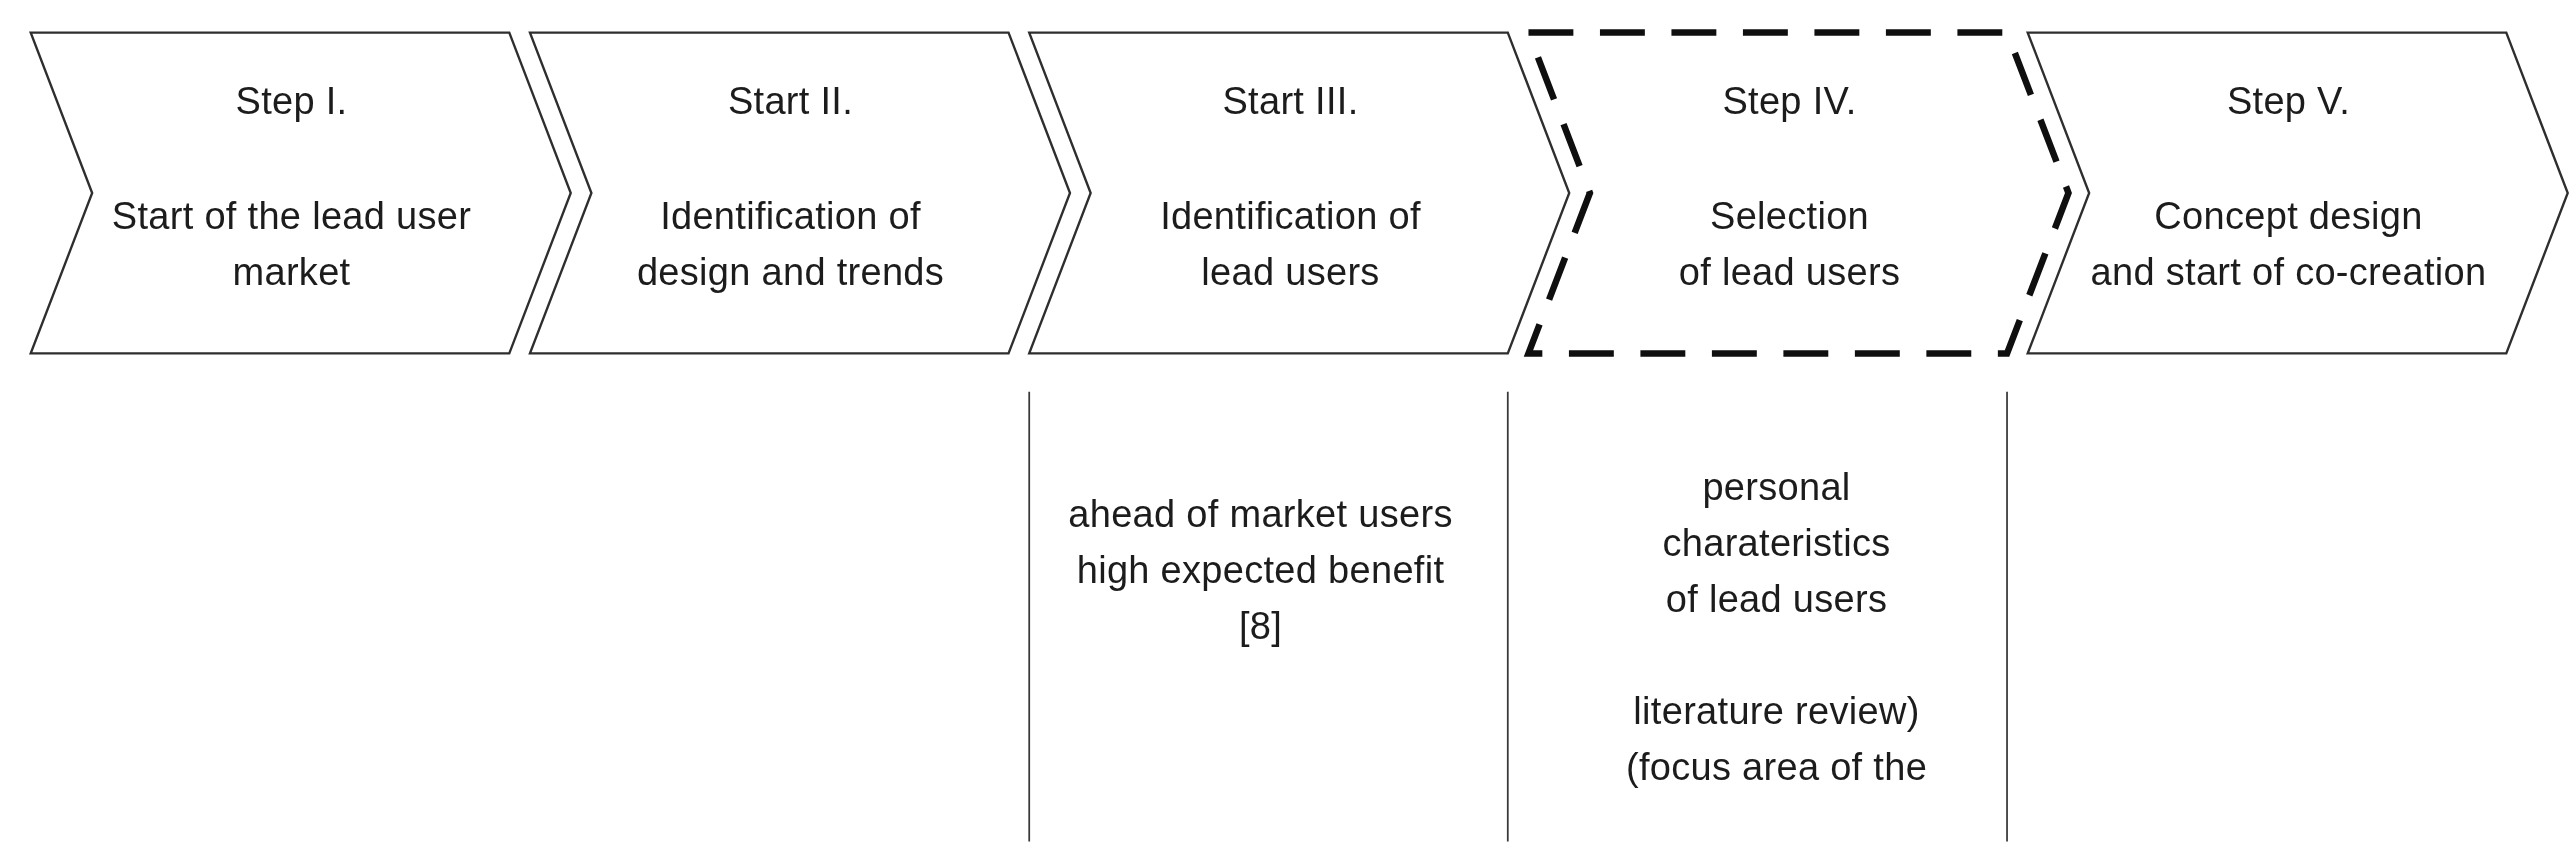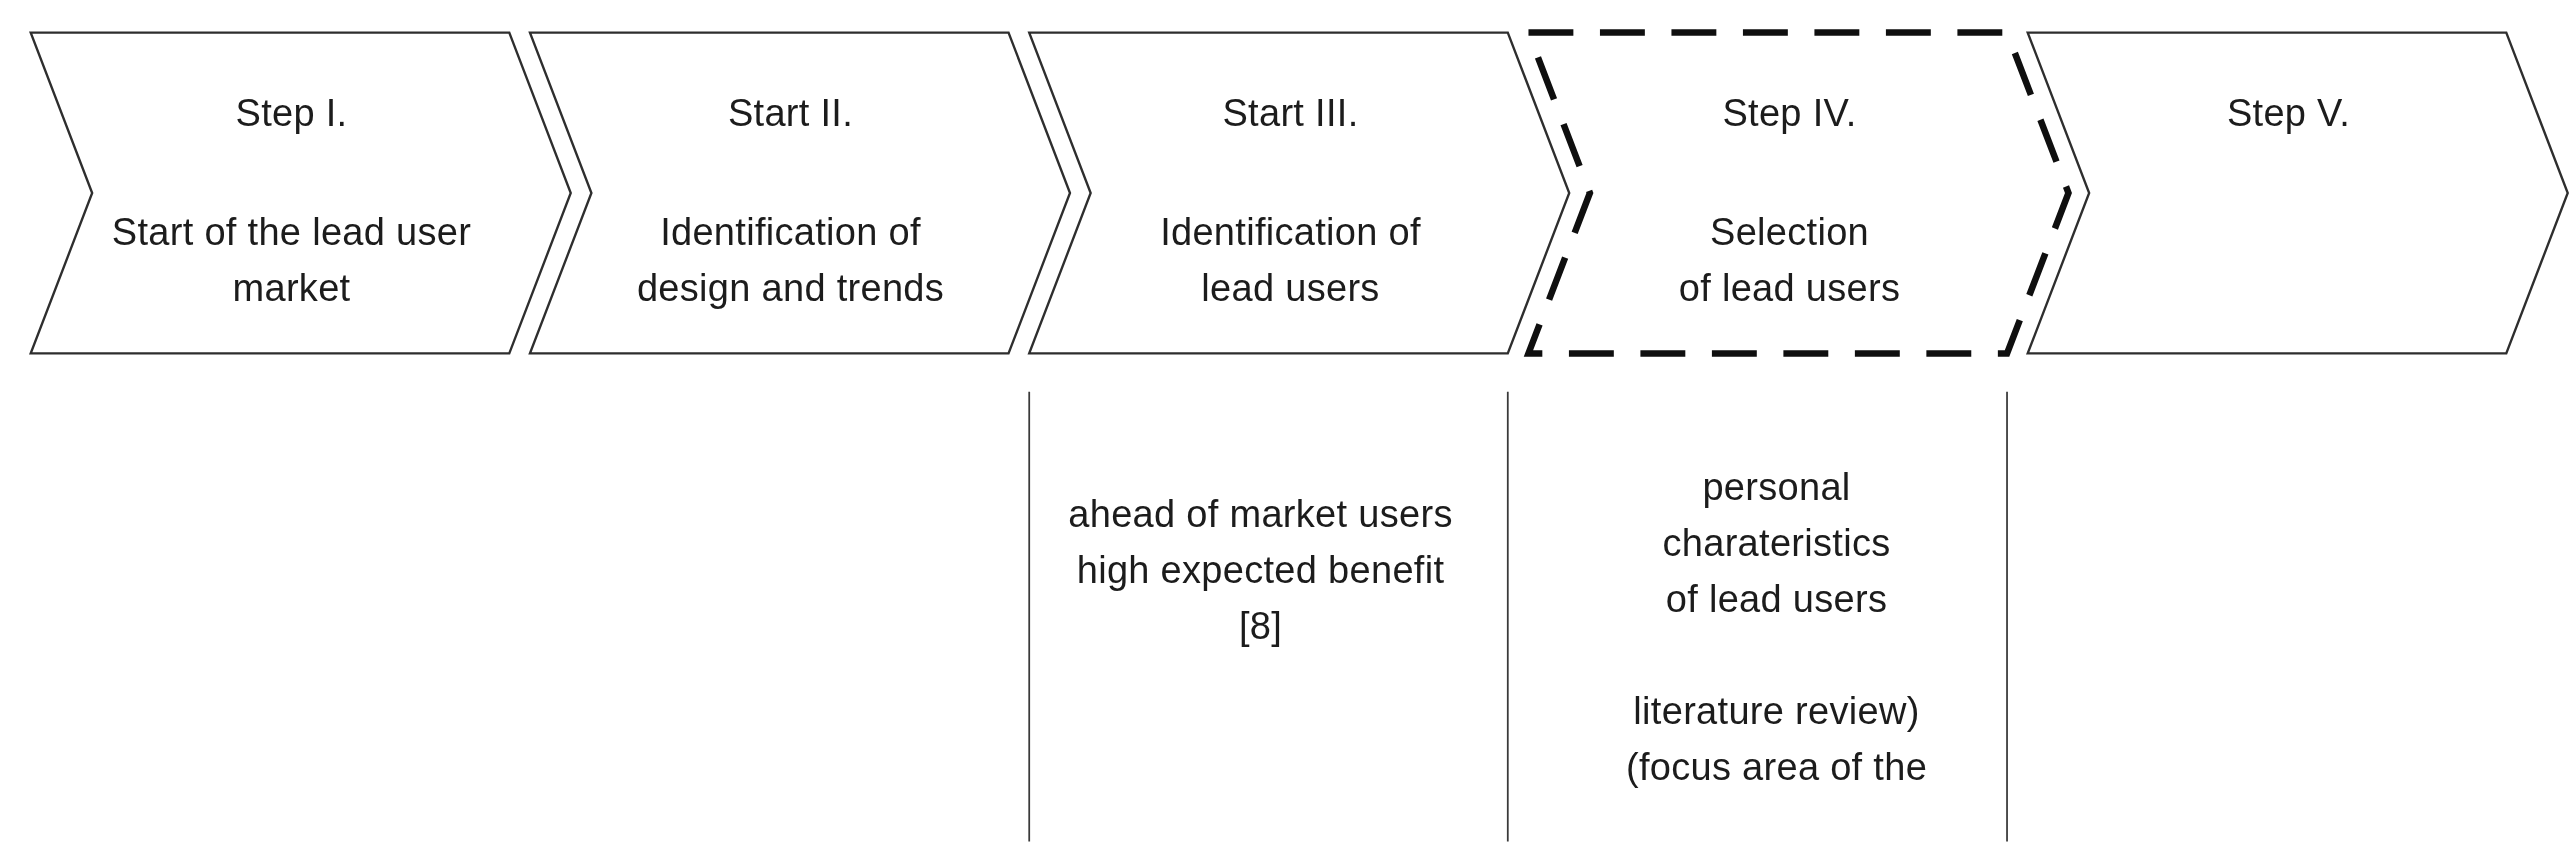--- a/index.html
+++ b/index.html
@@ -48,22 +48,22 @@
     letter-spacing: 0.3px;
     white-space: nowrap;
   }
   .txt div { min-height: 56px; }
   
   .step-text-1 { left: 50px; }
   .step-text-2 { left: 549px; }
   .step-text-3 { left: 1049px; }
   .step-text-4 { left: 1548px; }
   .step-text-5 { left: 2047px; }
-  .step-title { top: 85px; }
-  .step-body  { top: 204px; }
+  .step-title { top: 73px; }
+  .step-body  { top: 188px; }
   
   .ann-col-1 { left: 1019px; top: 486px; }
   .ann-col-2 { left: 1510px; top: 459px; padding-left: 25px; }
 </style>
 </head>
 <body>
 
 <div class="canvas">
 
   <svg class="shapes-svg" viewBox="0 0 4360 1440">
@@ -107,20 +107,24 @@
     <div>Step IV.</div>
   </div>
   <div class="txt step-body step-text-4">
     <div>Selection</div>
     <div>of lead users</div>
   </div>
 
   <div class="txt step-title step-text-5">
     <div>Step V.</div>
   </div>
+  <div class="txt step-body step-text-5">
+    <div>Concept design</div>
+    <div>and start of co-creation</div>
+  </div>
 
   <div class="txt ann-col-1">
     <div>ahead of market users</div>
     <div>high expected benefit</div>
     <div>[8]</div>
   </div>
 
   <div class="txt ann-col-2">
     <div>personal</div>
     <div>charateristics</div>

